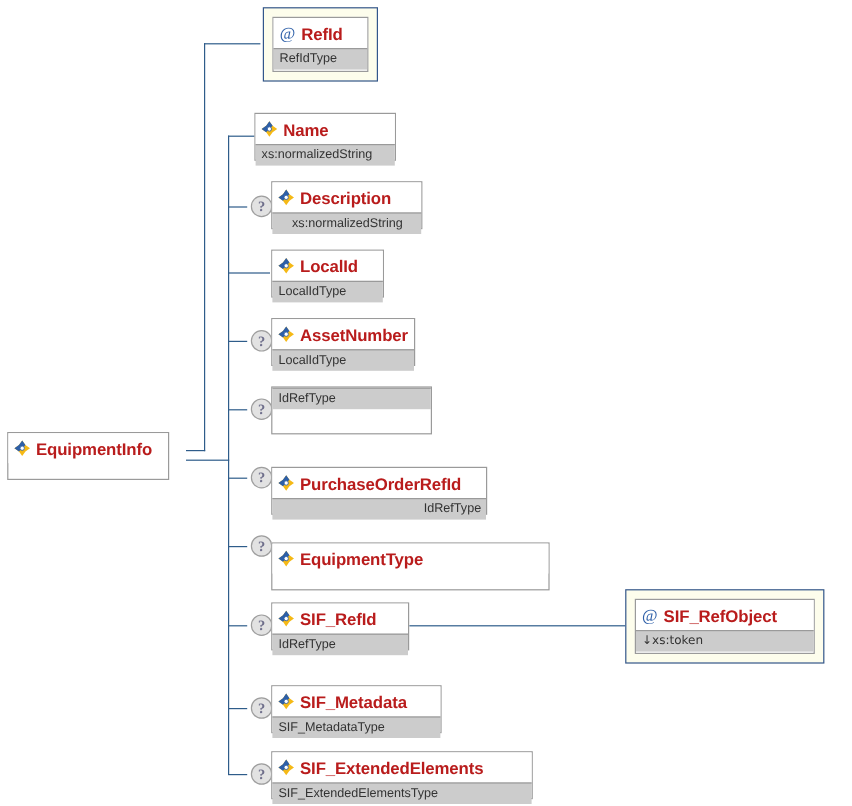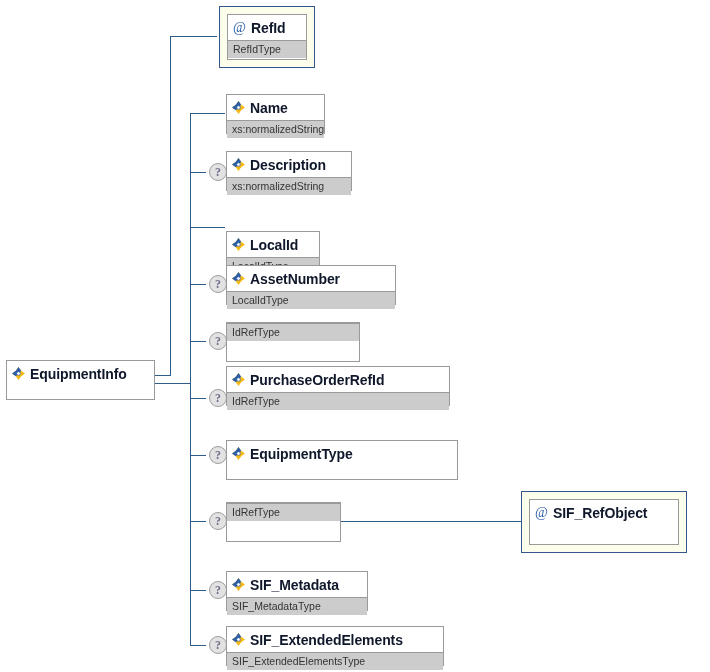--- a/index.html
+++ b/index.html
@@ -69,21 +69,21 @@
     box-sizing: border-box;
     background: #ffffff;
     display: flex;
     align-items: center;
     padding-left: 4px;
     white-space: nowrap;
   }
   .node-title .label {
     font-size: 14px;
     font-weight: bold;
-    color: #0f172a;
+    color: #b91c1c;
     letter-spacing: -0.1px;
     line-height: 14px;
   }
   .node-type {
     box-sizing: border-box;
     background: #cccccc;
     border-top: 1px solid #9a9a9a;
     font-size: 10.5px;
     color: #333333;
     padding: 2px 4px 2px 5px;
@@ -144,21 +144,21 @@
   <div class="conn conn-h" style="left:190px; top:284px; width:16px;"></div>
   <div class="conn conn-h" style="left:190px; top:341px; width:16px;"></div>
   <div class="conn conn-h" style="left:190px; top:398px; width:16px;"></div>
   <div class="conn conn-h" style="left:190px; top:455px; width:16px;"></div>
   <div class="conn conn-h" style="left:190px; top:521px; width:16px;"></div>
   <div class="conn conn-h" style="left:190px; top:590px; width:16px;"></div>
   <div class="conn conn-h" style="left:190px; top:645px; width:16px;"></div>
 
   <div class="conn conn-h" style="left:341px; top:521px; width:194px;"></div>
 
-  <div class="node elem" style="left:6px; top:360px; width:149px; height:40px;text-align:right;">
+  <div class="node elem" style="left:6px; top:360px; width:135px; height:40px;text-align:right;">
     <div class="node-body">
       <div class="node-title">
         <span class="icon">
           <svg width="15" height="15" viewBox="0 0 15 15">
             <path d="M7.5 1 L10.2 4.8 L14 7.5 L10.2 10.2 L7.5 14 L4.8 10.2 L1 7.5 L4.8 4.8 Z" fill="#f5b916"></path>
             <path d="M7.5 1 L10.2 4.8 L7.5 7.5 L4.8 10.2 L1 7.5 L4.8 4.8 Z" fill="#2d5fa8"></path>
             <circle cx="7.5" cy="7.5" r="1.8" fill="#ffffff" stroke="#2d5fa8" stroke-width="0.7"></circle>
           </svg>
         </span>
         <span class="label">EquipmentInfo</span>
@@ -174,71 +174,71 @@
           <svg width="15" height="15" viewBox="0 0 16 16">
             <text x="8" y="13" font-family="Liberation Serif, serif" font-size="15" fill="#2d5fa8" text-anchor="middle">@</text>
           </svg>
         </span>
         <span class="label">RefId</span>
       </div>
       <div class="node-type">RefIdType</div>
     </div>
   </div>
 
-  <div class="node elem" style="left:226px; top:94px; width:99px; height:40px;">
+  <div class="node elem" style="left:212px; top:94px; width:118px; height:40px;">
     <div class="node-body">
       <div class="node-title">
         <span class="icon">
           <svg width="15" height="15" viewBox="0 0 15 15">
             <path d="M7.5 1 L10.2 4.8 L14 7.5 L10.2 10.2 L7.5 14 L4.8 10.2 L1 7.5 L4.8 4.8 Z" fill="#f5b916"></path>
             <path d="M7.5 1 L10.2 4.8 L7.5 7.5 L4.8 10.2 L1 7.5 L4.8 4.8 Z" fill="#2d5fa8"></path>
             <circle cx="7.5" cy="7.5" r="1.8" fill="#ffffff" stroke="#2d5fa8" stroke-width="0.7"></circle>
           </svg>
         </span>
         <span class="label">Name</span>
       </div>
       <div class="node-type">xs:normalizedString</div>
     </div>
   </div>
 
   <div class="opt-marker" style="left:209px; top:163px;">?</div>
-  <div class="node elem" style="left:226px; top:151px; width:126px; height:40px;">
+  <div class="node elem" style="left:226px; top:151px; width:126px; height:40px;text-align:center;">
     <div class="node-body">
       <div class="node-title">
         <span class="icon">
           <svg width="15" height="15" viewBox="0 0 15 15">
             <path d="M7.5 1 L10.2 4.8 L14 7.5 L10.2 10.2 L7.5 14 L4.8 10.2 L1 7.5 L4.8 4.8 Z" fill="#f5b916"></path>
             <path d="M7.5 1 L10.2 4.8 L7.5 7.5 L4.8 10.2 L1 7.5 L4.8 4.8 Z" fill="#2d5fa8"></path>
             <circle cx="7.5" cy="7.5" r="1.8" fill="#ffffff" stroke="#2d5fa8" stroke-width="0.7"></circle>
           </svg>
         </span>
         <span class="label">Description</span>
       </div>
       <div class="node-type">xs:normalizedString</div>
     </div>
   </div>
 
-  <div class="node elem" style="left:226px; top:208px; width:94px; height:40px;margin-top:23px;">
+  <div class="node elem" style="left:226px; top:208px; width:94px; height:40px;">
     <div class="node-body">
       <div class="node-title">
         <span class="icon">
           <svg width="15" height="15" viewBox="0 0 15 15">
             <path d="M7.5 1 L10.2 4.8 L14 7.5 L10.2 10.2 L7.5 14 L4.8 10.2 L1 7.5 L4.8 4.8 Z" fill="#f5b916"></path>
             <path d="M7.5 1 L10.2 4.8 L7.5 7.5 L4.8 10.2 L1 7.5 L4.8 4.8 Z" fill="#2d5fa8"></path>
             <circle cx="7.5" cy="7.5" r="1.8" fill="#ffffff" stroke="#2d5fa8" stroke-width="0.7"></circle>
           </svg>
         </span>
         <span class="label">LocalId</span>
       </div>
       <div class="node-type">LocalIdType</div>
     </div>
   </div>
 
   <div class="opt-marker" style="left:209px; top:275px;">?</div>
-  <div class="node elem" style="left:226px; top:265px; width:170px; height:40px;">
+  <div class="node elem" style="left:226px; top:265px; width:120px; height:40px;">
     <div class="node-body">
       <div class="node-title">
         <span class="icon">
           <svg width="15" height="15" viewBox="0 0 15 15">
             <path d="M7.5 1 L10.2 4.8 L14 7.5 L10.2 10.2 L7.5 14 L4.8 10.2 L1 7.5 L4.8 4.8 Z" fill="#f5b916"></path>
             <path d="M7.5 1 L10.2 4.8 L7.5 7.5 L4.8 10.2 L1 7.5 L4.8 4.8 Z" fill="#2d5fa8"></path>
             <circle cx="7.5" cy="7.5" r="1.8" fill="#ffffff" stroke="#2d5fa8" stroke-width="0.7"></circle>
           </svg>
         </span>
         <span class="label">AssetNumber</span>
@@ -248,70 +248,81 @@
   </div>
 
   <div class="opt-marker" style="left:209px; top:332px;">?</div>
   <div class="node elem" style="left:226px; top:322px; width:134px; height:40px;">
     <div class="node-body">
       <div class="node-type">IdRefType</div>
     </div>
   </div>
 
   <div class="opt-marker" style="left:209px; top:389px;">?</div>
-  <div class="node elem" style="left:226px; top:366px; width:224px; height:40px;">
+  <div class="node elem" style="left:226px; top:389px; width:180px; height:40px;text-align:right;">
     <div class="node-body">
       <div class="node-title">
         <span class="icon">
           <svg width="15" height="15" viewBox="0 0 15 15">
             <path d="M7.5 1 L10.2 4.8 L14 7.5 L10.2 10.2 L7.5 14 L4.8 10.2 L1 7.5 L4.8 4.8 Z" fill="#f5b916"></path>
             <path d="M7.5 1 L10.2 4.8 L7.5 7.5 L4.8 10.2 L1 7.5 L4.8 4.8 Z" fill="#2d5fa8"></path>
             <circle cx="7.5" cy="7.5" r="1.8" fill="#ffffff" stroke="#2d5fa8" stroke-width="0.7"></circle>
           </svg>
         </span>
         <span class="label">PurchaseOrderRefId</span>
       </div>
       <div class="node-type">IdRefType</div>
     </div>
   </div>
 
   <div class="opt-marker" style="left:209px; top:446px;">?</div>
-  <div class="node elem" style="left:226px; top:440px; width:232px; height:40px;">
+  <div class="node elem" style="left:226px; top:452px; width:232px; height:40px;">
     <div class="node-body">
       <div class="node-title">
         <span class="icon">
           <svg width="15" height="15" viewBox="0 0 15 15">
             <path d="M7.5 1 L10.2 4.8 L14 7.5 L10.2 10.2 L7.5 14 L4.8 10.2 L1 7.5 L4.8 4.8 Z" fill="#f5b916"></path>
             <path d="M7.5 1 L10.2 4.8 L7.5 7.5 L4.8 10.2 L1 7.5 L4.8 4.8 Z" fill="#2d5fa8"></path>
             <circle cx="7.5" cy="7.5" r="1.8" fill="#ffffff" stroke="#2d5fa8" stroke-width="0.7"></circle>
           </svg>
         </span>
         <span class="label">EquipmentType</span>
       </div>
     </div>
   </div>
 
   <div class="opt-marker" style="left:209px; top:512px;">?</div>
   <div class="node elem" style="left:226px; top:502px; width:115px; height:40px;">
     <div class="node-body">
+      <div class="node-title">
+        <span class="icon">
+          <svg width="15" height="15" viewBox="0 0 15 15">
+            <path d="M7.5 1 L10.2 4.8 L14 7.5 L10.2 10.2 L7.5 14 L4.8 10.2 L1 7.5 L4.8 4.8 Z" fill="#f5b916"></path>
+            <path d="M7.5 1 L10.2 4.8 L7.5 7.5 L4.8 10.2 L1 7.5 L4.8 4.8 Z" fill="#2d5fa8"></path>
+            <circle cx="7.5" cy="7.5" r="1.8" fill="#ffffff" stroke="#2d5fa8" stroke-width="0.7"></circle>
+          </svg>
+        </span>
+        <span class="label">SIF_RefId</span>
+      </div>
       <div class="node-type">IdRefType</div>
     </div>
   </div>
 
   <div class="node attr" style="left:521px; top:491px; width:166px; height:62px;">
     <div class="node-frame"></div>
     <div class="node-body">
       <div class="node-title">
         <span class="icon">
           <svg width="15" height="15" viewBox="0 0 16 16">
             <text x="8" y="13" font-family="Liberation Serif, serif" font-size="15" fill="#2d5fa8" text-anchor="middle">@</text>
           </svg>
         </span>
         <span class="label">SIF_RefObject</span>
       </div>
+      <div class="node-type arrow-down">↓xs:token</div>
     </div>
   </div>
 
   <div class="opt-marker" style="left:209px; top:581px;">?</div>
   <div class="node elem" style="left:226px; top:571px; width:142px; height:40px;">
     <div class="node-body">
       <div class="node-title">
         <span class="icon">
           <svg width="15" height="15" viewBox="0 0 15 15">
             <path d="M7.5 1 L10.2 4.8 L14 7.5 L10.2 10.2 L7.5 14 L4.8 10.2 L1 7.5 L4.8 4.8 Z" fill="#f5b916"></path>

